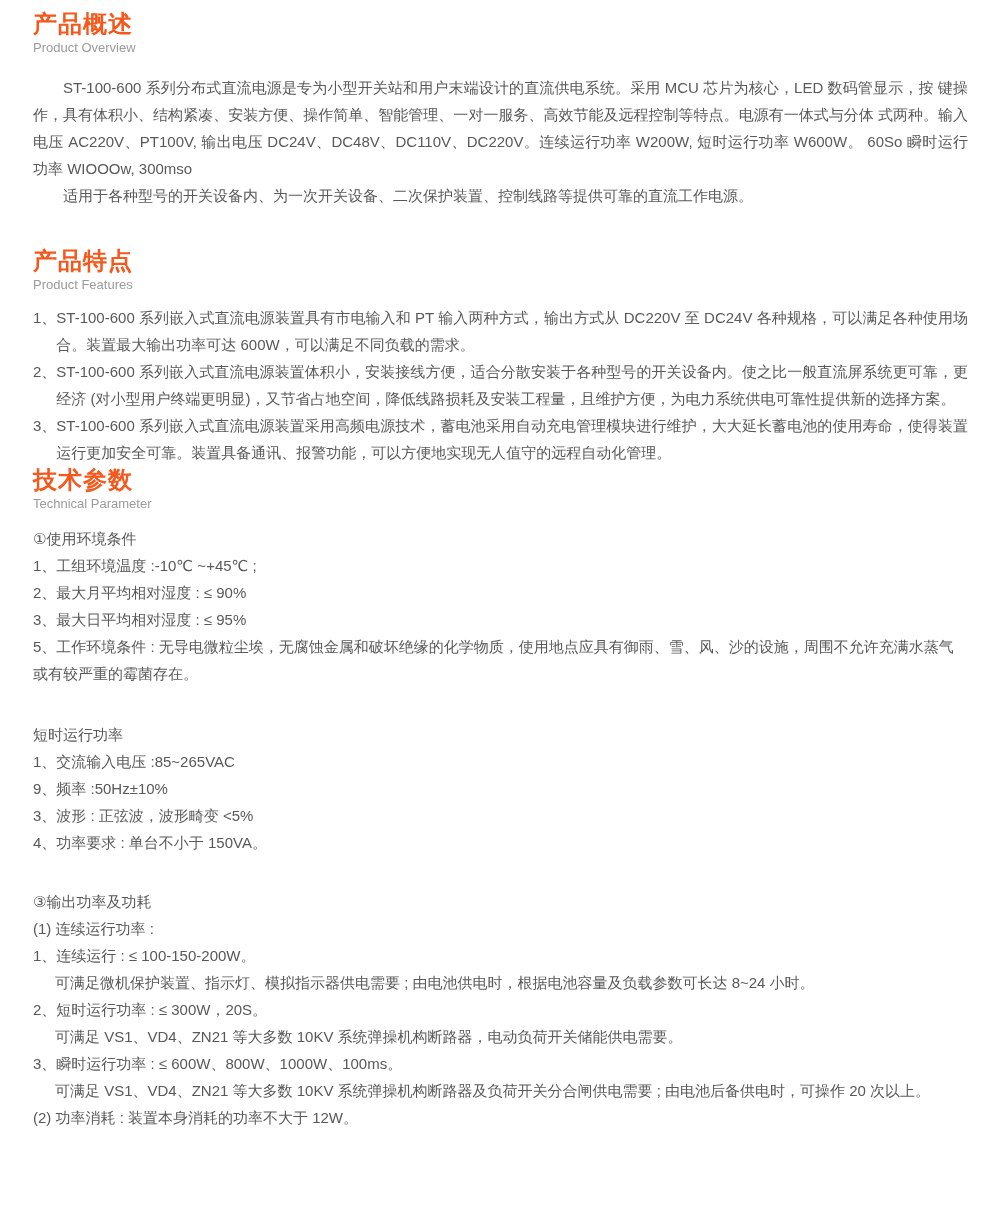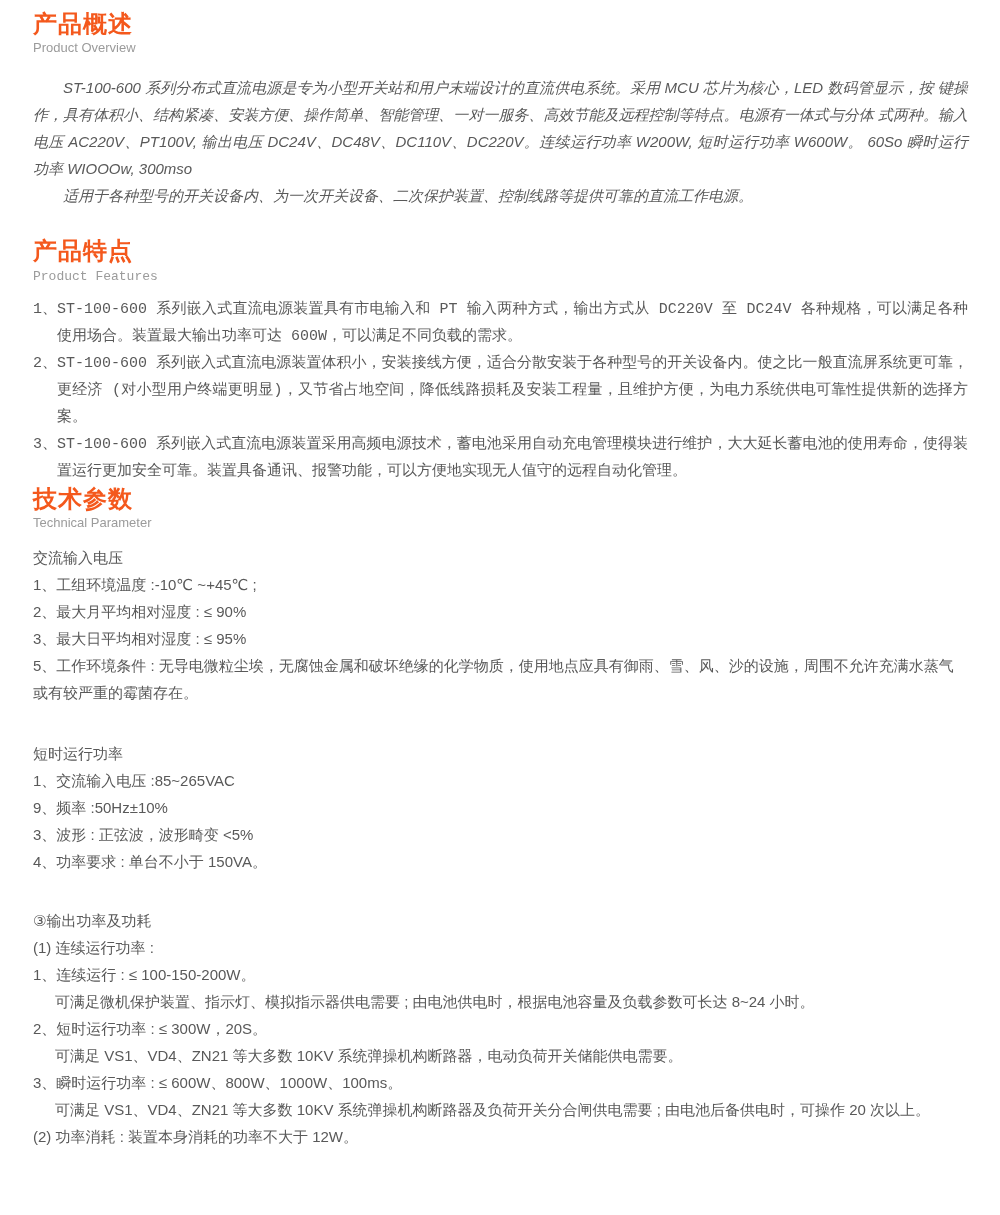--- a/index.html
+++ b/index.html
@@ -33,30 +33,29 @@
     margin-top: 2px;
     font-size: 13px;
     line-height: 18px;
     color: var(--subtitle-color);
   }
   .sec-body {
     margin-top: 17px;
     font-size: 15px;
     line-height: 27px;
   }
-  .sec-features { margin-top: 30px; font-family: Liberation Mono, monospace; }
+  .sec-features { margin-top: 38px; }
   .sec-features .sec-body { margin-top: 10px; }
   .sec-technical { }
   .sec-technical .sec-body { margin-top: 12px; }
 
   .para {
     margin: 0;
     text-indent: 2em;
     text-align: justify;
-    font-style: italic;
   }
   .feature-item { display: flex; }
   .feature-item .num { flex: 0 0 23px; }
   .feature-item .txt { flex: 1; text-align: justify; }
 
   .subsec-input  { margin-top: 34px; }
   .subsec-output { margin-top: 32px; }
   .sub-heading { }
   .spec-line { }
   .spec-line.cont { padding-left: 22px; }
@@ -94,21 +93,21 @@
     </div>
   </section>
 
   <section class="sec sec-technical">
     <h2 class="sec-title">技术参数</h2>
     <div class="sec-sub">Technical Parameter</div>
 
     <div class="sec-body">
 
       <div class="subsec subsec-env">
-        <div class="sub-heading">交流输入电压</div>
+        <div class="sub-heading">①使用环境条件</div>
         <div class="spec-line">1、工组环境温度 :-10℃ ~+45℃ ;</div>
         <div class="spec-line">2、最大月平均相对湿度 : ≤ 90%</div>
         <div class="spec-line">3、最大日平均相对湿度 : ≤ 95%</div>
         <div class="spec-line">5、工作环境条件 : 无导电微粒尘埃，无腐蚀金属和破坏绝缘的化学物质，使用地点应具有御雨、雪、风、沙的设施，周围不允许充满水蒸气或有较严重的霉菌存在。</div>
       </div>
 
       <div class="subsec subsec-input">
         <div class="sub-heading">短时运行功率</div>
         <div class="spec-line">1、交流输入电压 :85~265VAC</div>
         <div class="spec-line">9、频率 :50Hz±10%</div>

